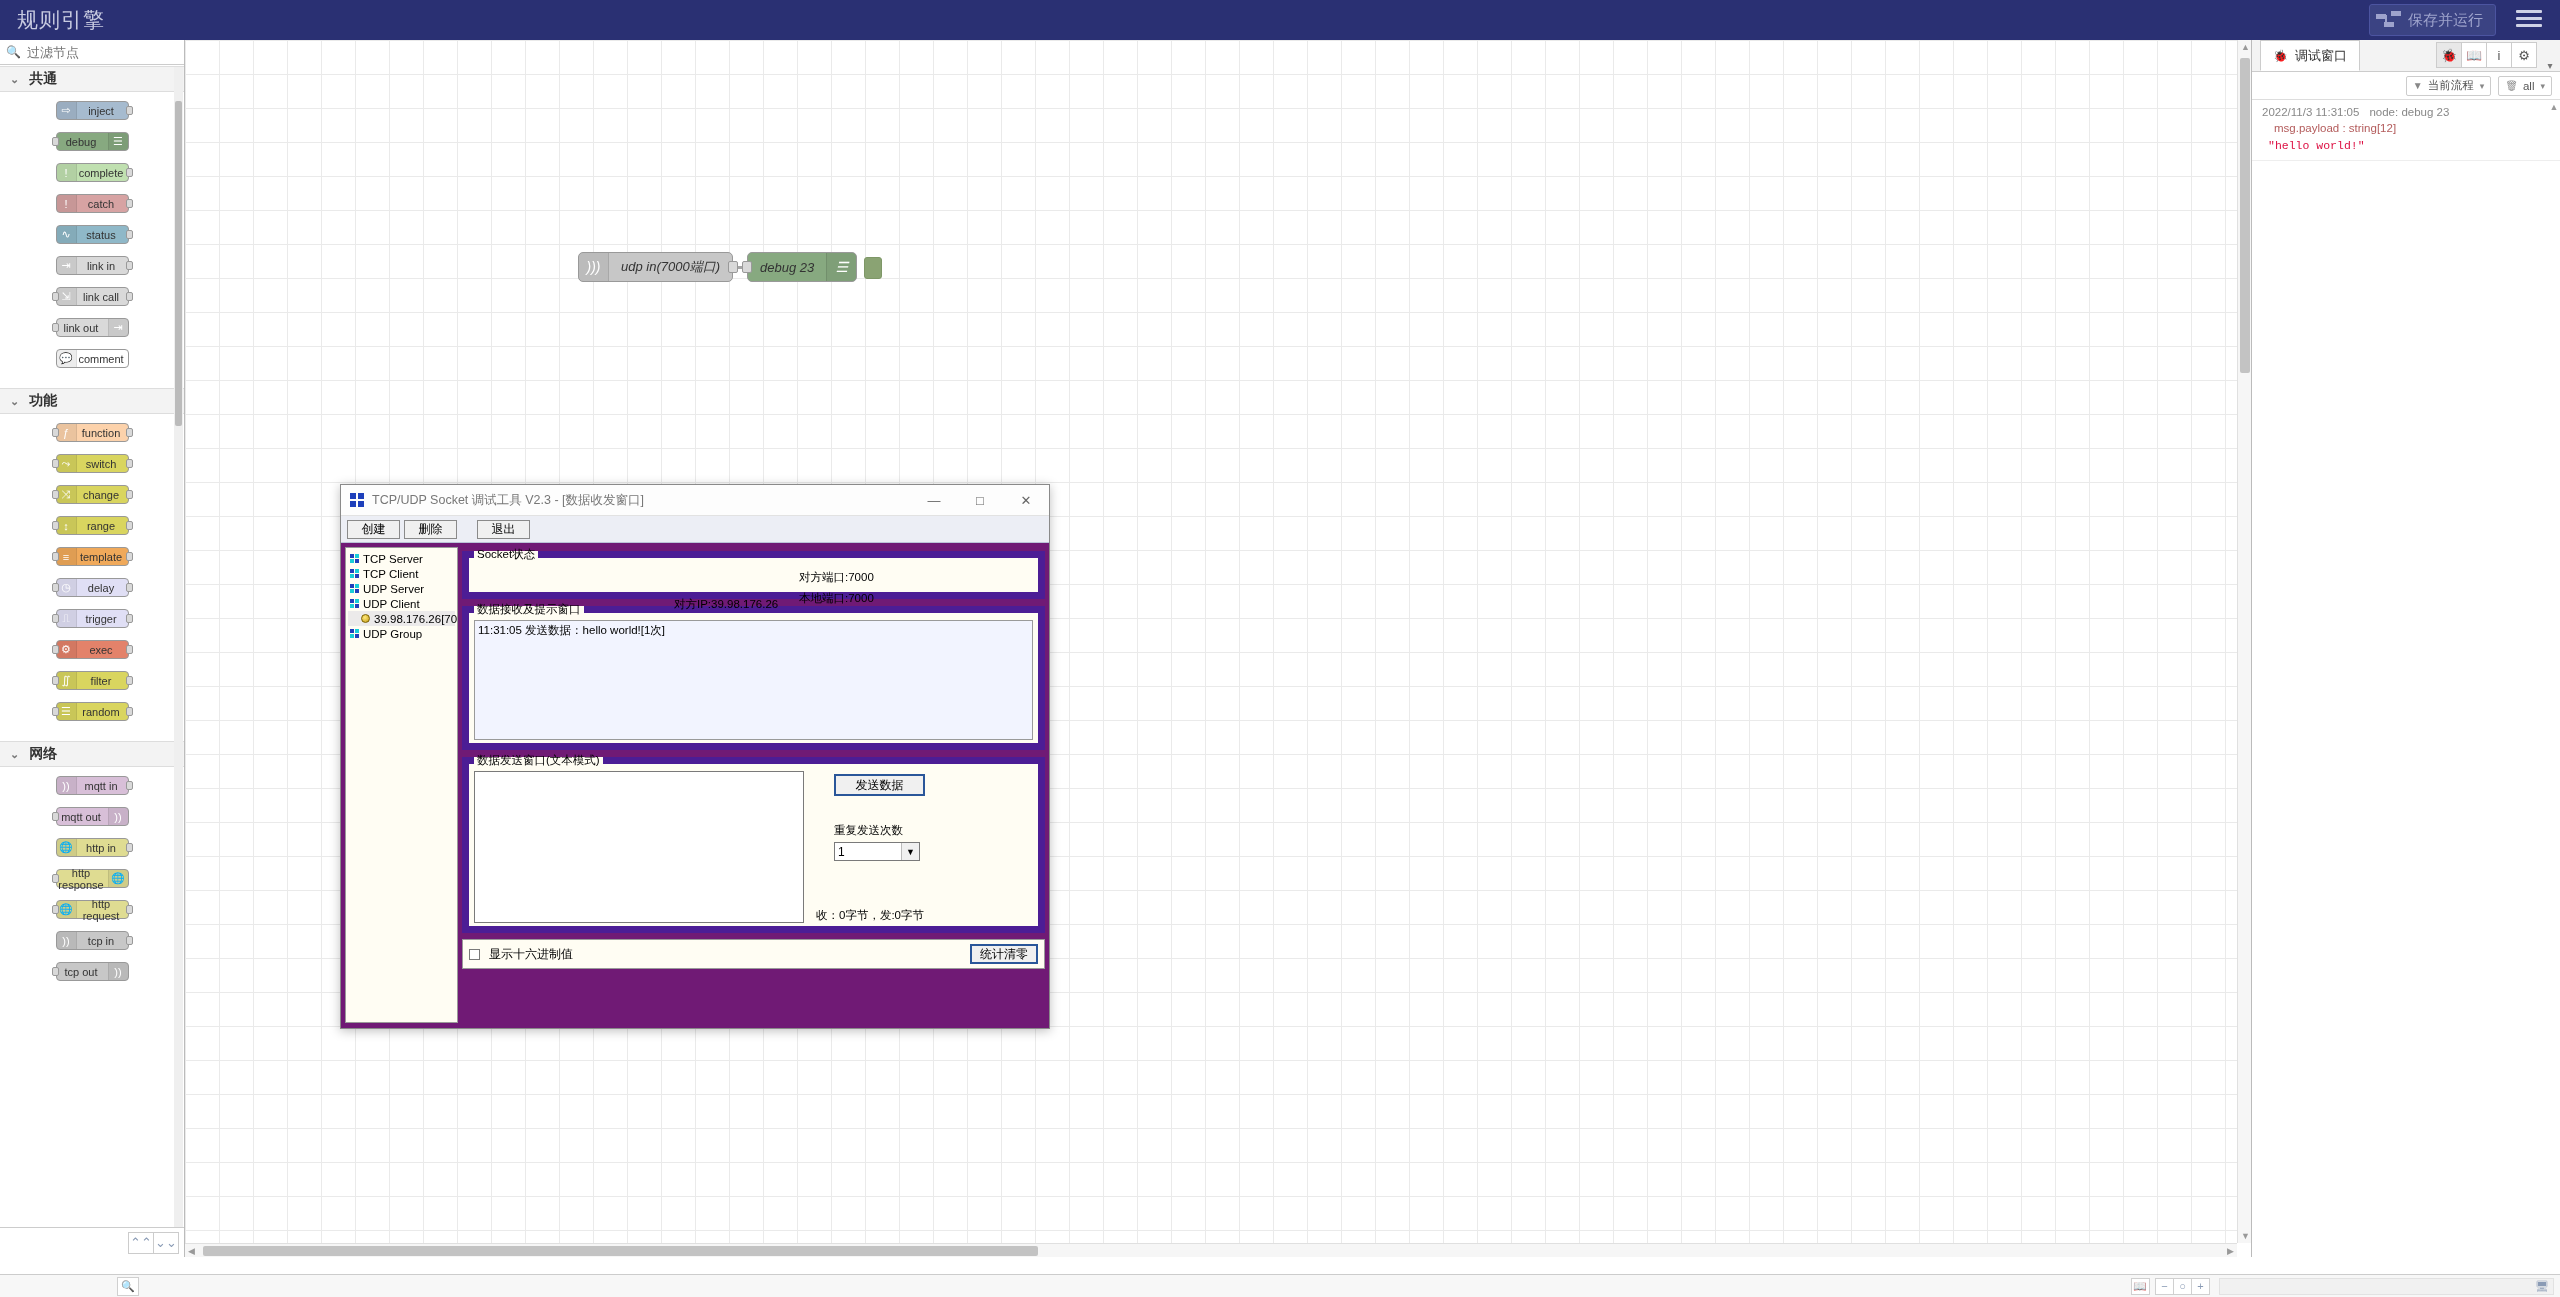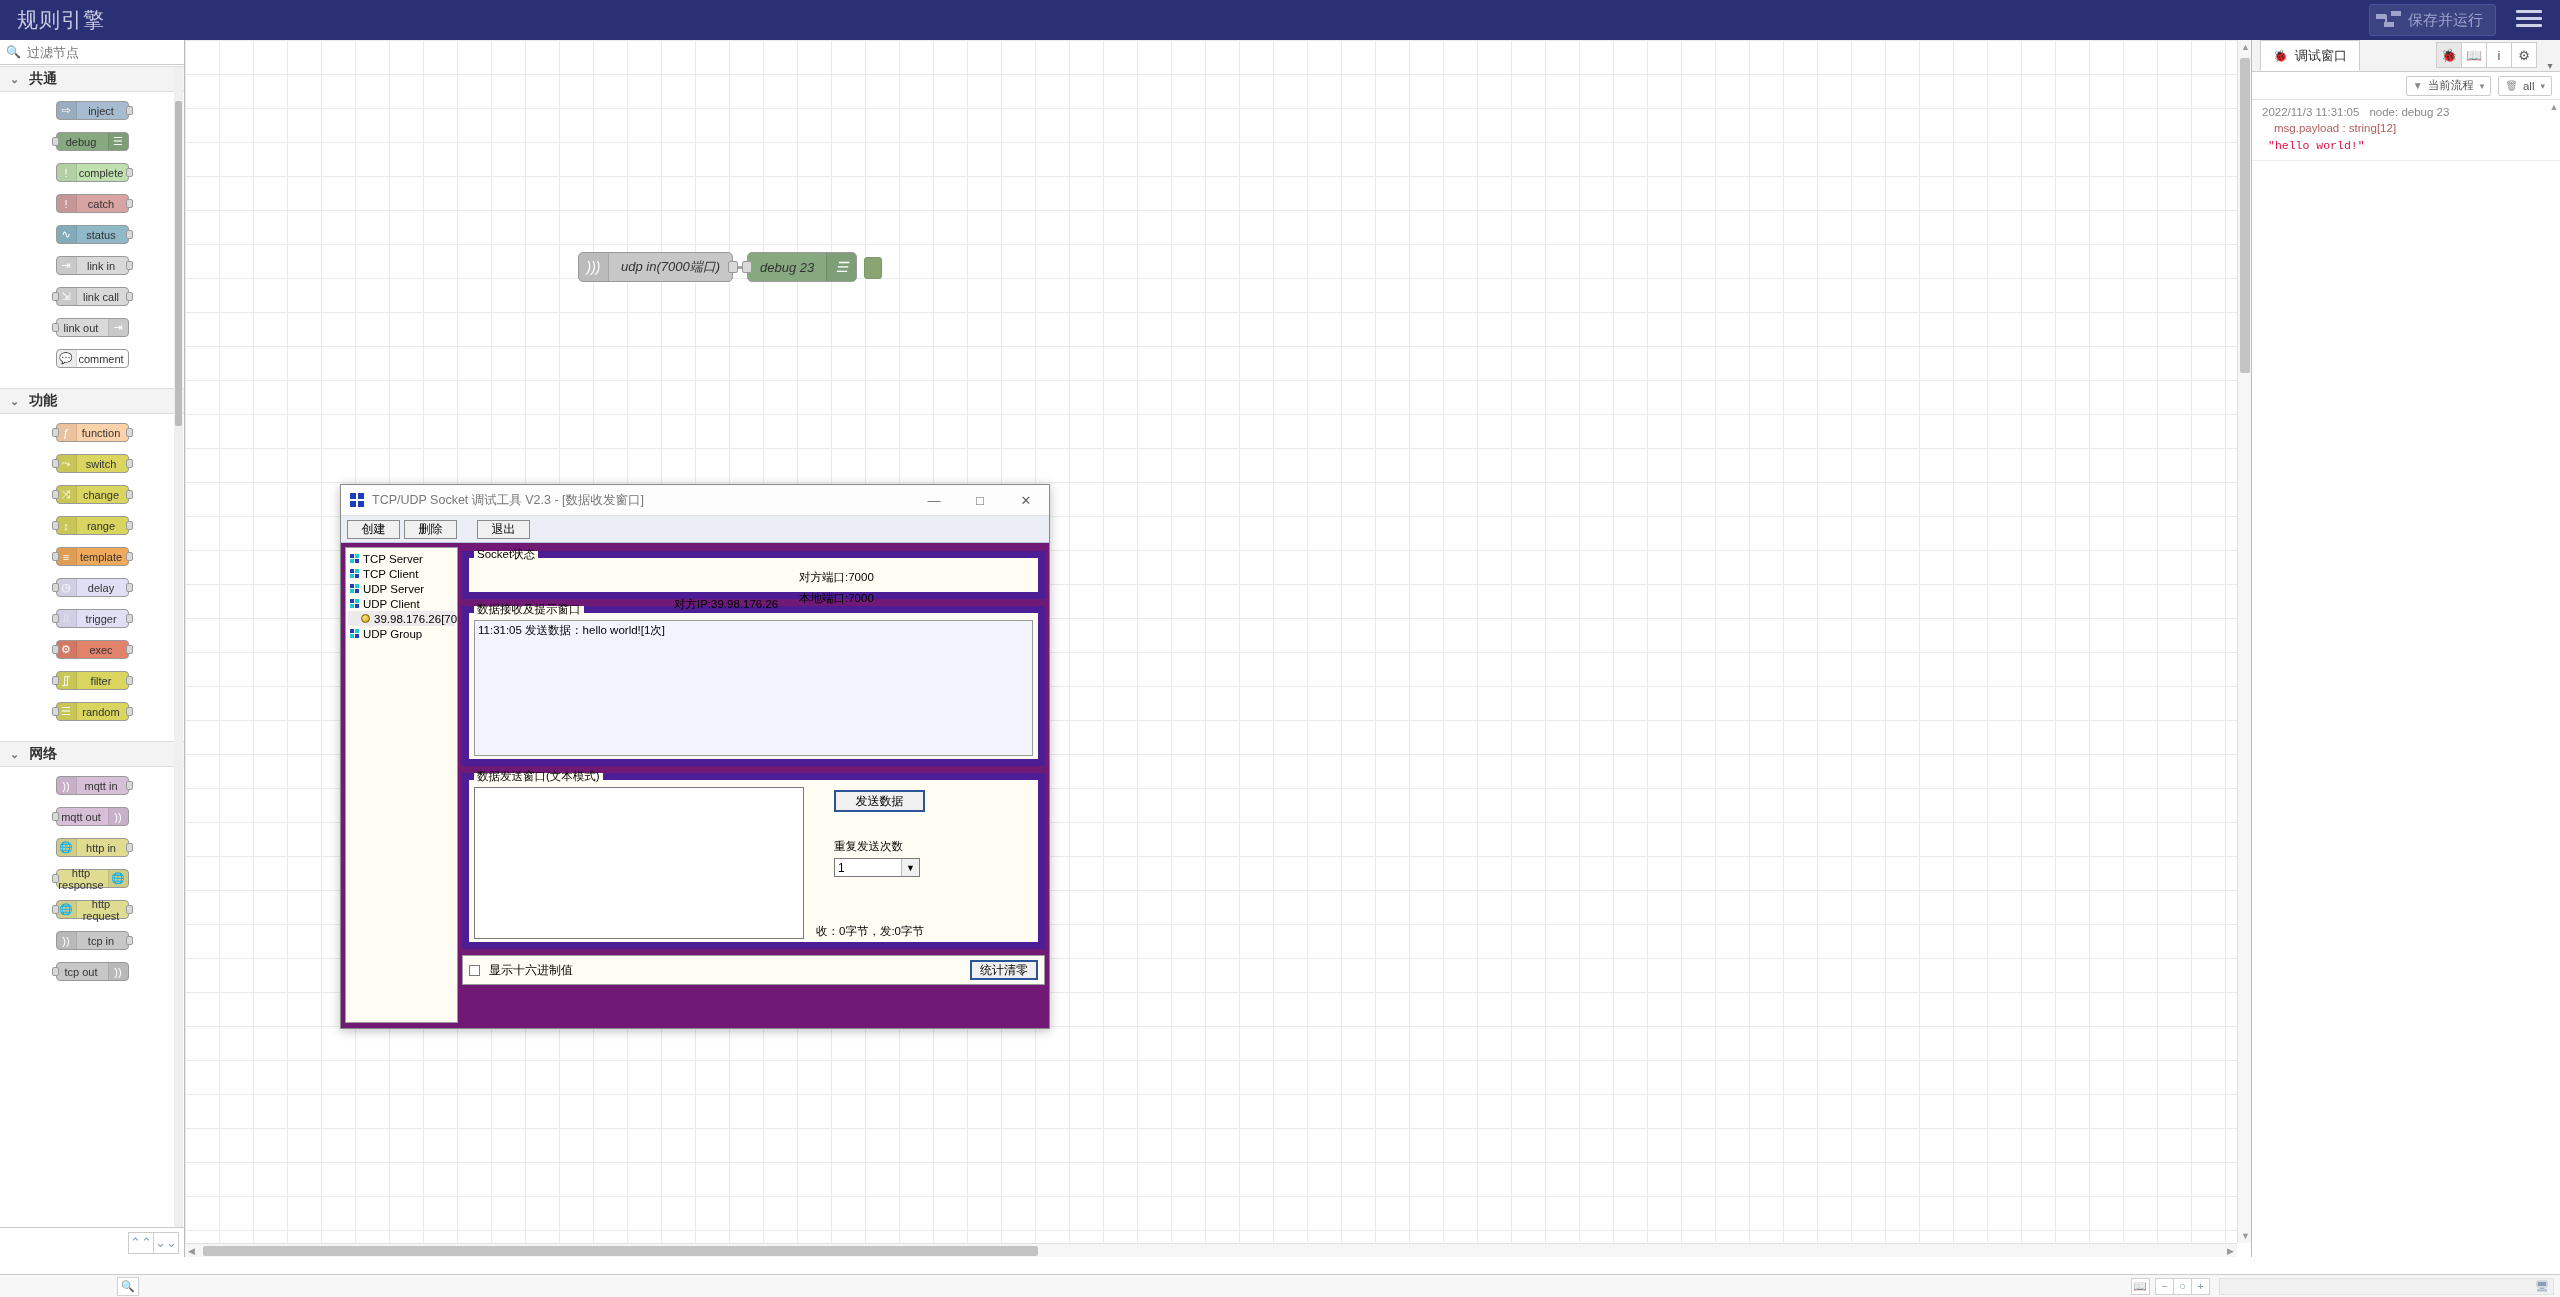--- a/index.html
+++ b/index.html
@@ -191,21 +191,21 @@
   fieldset.grp {
     border:7px solid #4c1d95; margin:0 0 3px 0; padding:3px 5px 21px 5px;
     background:#fffdf3;
   }
   fieldset.grp legend { font-size:11.5px; padding:0 3px; color:#000; }
   .socket-status { height:52px; position:relative; }
   .socket-status .line1 { position:absolute; left:205px; top:8px; font-size:11.5px;margin-top:27px;}
   .socket-status .line1b { position:absolute; left:330px; top:8px; font-size:11.5px;}
   .socket-status .line2 { position:absolute; left:330px; top:29px; font-size:11.5px;}
   .recv-area {
-    background:#f2f4ff; border:1px solid #9a9a9a; height:136px; padding:2px 3px;
+    background:#f2f4ff; border:1px solid #9a9a9a; height:120px; padding:2px 3px;
     font-size:11.5px; overflow:hidden;
   }
   .send-wrap { display:flex; }
   .send-area {
     background:#fff; border:1px solid #7a7a7a; width:330px; height:152px;
   }
   .send-right { flex:1; padding-left:12px; position:relative; }
   .send-btn {
     width:91px; height:22px; border:2px solid #2a5699; background:#f0f0f0;
     display:flex; align-items:center; justify-content:center; font-size:12px; cursor:pointer;

